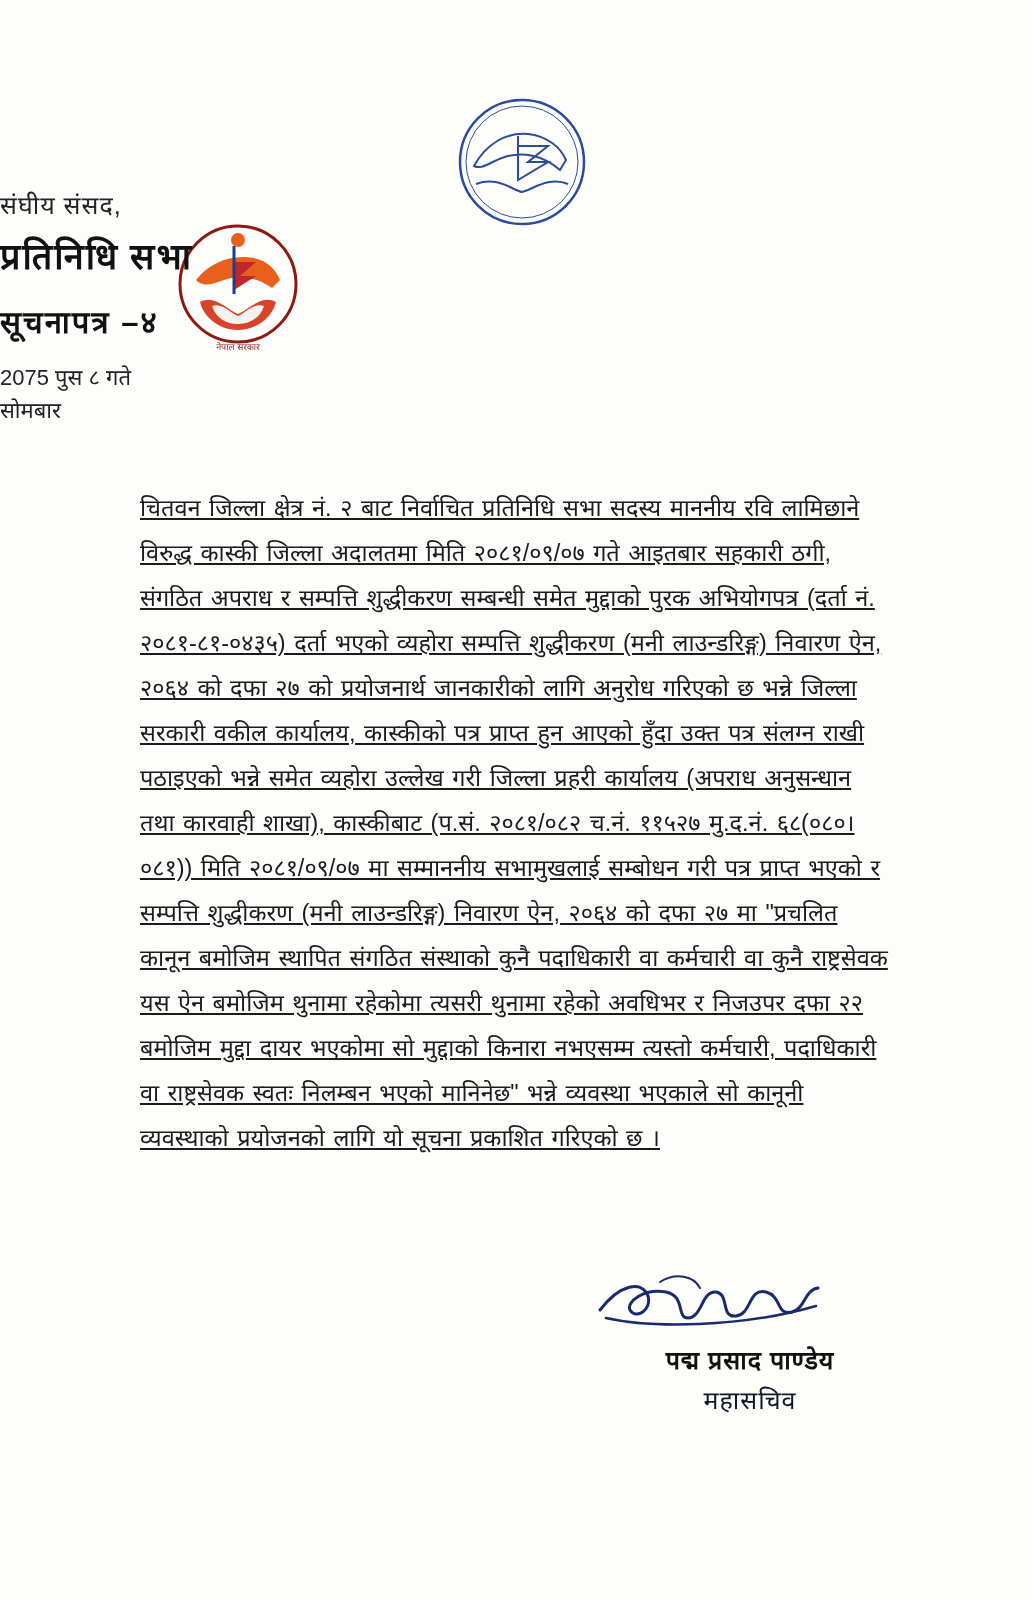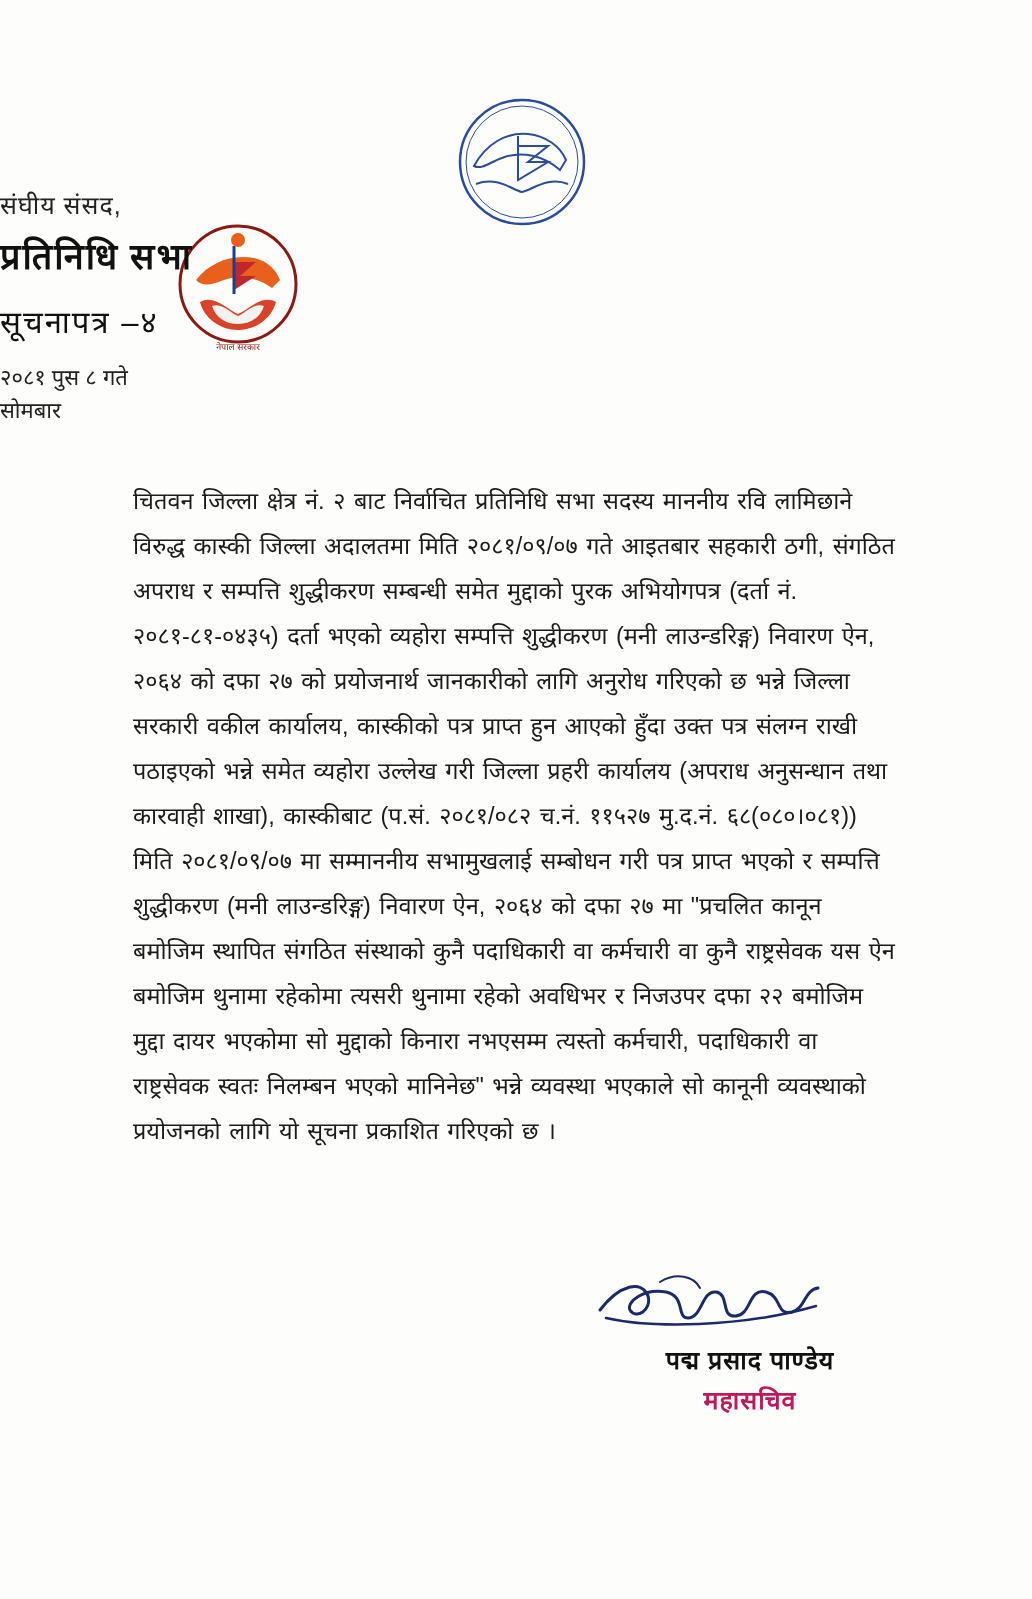--- a/index.html
+++ b/index.html
@@ -64,21 +64,21 @@
   .org-line-2 {
     font-size: 36px;
     font-weight: 600;
     letter-spacing: 2px;
     margin-top: 10px;
     color: #111;
     font-family: Liberation Serif, serif;
   }
   .notice-title {
     font-size: 31px;
-    font-weight: 400;
+    font-weight: 700;
     letter-spacing: 2px;
     margin-top: 20px;
     color: #111;
   }
   .notice-date {
     font-size: 22px;
     margin-top: 20px;
     color: #222;
     line-height: 1.45;
   }
@@ -94,22 +94,23 @@
     top: 470px;
     width: 786px;
     font-size: 23.5px;
     line-height: 45px;
     text-align: justify;
     text-justify: inter-word;
     color: #1b1b1b;
     word-spacing: 2px;
   }
   .body-text p {
-    margin: 9px;
+    margin: 16px;
     text-align: justify;
+    text-decoration: underline;
   }
   .body-text p:last-child {
     text-align: left;
   }
 
   
   .sign-block {
     position: absolute;
     left: 560px;
     top: 1280px;
@@ -128,22 +129,22 @@
   .sign-name {
     font-size: 25px;
     font-weight: 600;
     color: #111;
     letter-spacing: 1px;
     margin-top: 4px;
     text-align: center;
   }
   .sign-post {
     font-size: 25px;
-    font-weight: 700;
-    color: #be185d;
+    font-weight: 400;
+    color: #0f172a;
     letter-spacing: 1px;
     margin-top: 6px;
   }
 </style>
 </head>
 <body>
 
 <div class="page">
 
   <div class="header">
@@ -172,21 +173,21 @@
         <path d="M22 74 C34 52, 54 40, 76 42 C94 44, 108 54, 114 68 L108 78 C92 64, 70 58, 50 66 C38 70, 30 78, 22 74 Z" fill="none" stroke="#2b4c9b" stroke-width="2"></path>
         <path d="M66 44 L66 88 L96 70 L76 70 L96 54 L66 54 Z" fill="none" stroke="#2b4c9b" stroke-width="2"></path>
         <path d="M24 92 C46 84, 60 98, 70 100 C80 98, 96 84, 116 92" fill="none" stroke="#2b4c9b" stroke-width="2"></path>
       </svg>
     </div>
 
     <div class="header-text">
       <div class="org-line">संघीय संसद,</div>
       <div class="org-line-2">प्रतिनिधि सभा</div>
       <div class="notice-title">सूचनापत्र –४</div>
-      <div class="notice-date">२०८१ पुस ८ गते</div>
+      <div class="notice-date">2075 पुस ८ गते</div>
       <div class="notice-day">सोमबार</div>
     </div>
   </div>
 
   <div class="body-text">
     <p>चितवन जिल्ला क्षेत्र नं. २ बाट निर्वाचित प्रतिनिधि सभा सदस्य माननीय रवि लामिछाने विरुद्ध कास्की जिल्ला अदालतमा मिति २०८१/०९/०७ गते आइतबार सहकारी ठगी, संगठित अपराध र सम्पत्ति शुद्धीकरण सम्बन्धी समेत मुद्दाको पुरक अभियोगपत्र (दर्ता नं. २०८१-८१-०४३५) दर्ता भएको व्यहोरा सम्पत्ति शुद्धीकरण (मनी लाउन्डरिङ्ग) निवारण ऐन, २०६४ को दफा २७ को प्रयोजनार्थ जानकारीको लागि अनुरोध गरिएको छ भन्ने जिल्ला सरकारी वकील कार्यालय, कास्कीको पत्र प्राप्त हुन आएको हुँदा उक्त पत्र संलग्न राखी पठाइएको भन्ने समेत व्यहोरा उल्लेख गरी जिल्ला प्रहरी कार्यालय (अपराध अनुसन्धान तथा कारवाही शाखा), कास्कीबाट (प.सं. २०८१/०८२ च.नं. ११५२७ मु.द.नं. ६८(०८०।०८१)) मिति २०८१/०९/०७ मा सम्माननीय सभामुखलाई सम्बोधन गरी पत्र प्राप्त भएको र सम्पत्ति शुद्धीकरण (मनी लाउन्डरिङ्ग) निवारण ऐन, २०६४ को दफा २७ मा "प्रचलित कानून बमोजिम स्थापित संगठित संस्थाको कुनै पदाधिकारी वा कर्मचारी वा कुनै राष्ट्रसेवक यस ऐन बमोजिम थुनामा रहेकोमा त्यसरी थुनामा रहेको अवधिभर र निजउपर दफा २२ बमोजिम मुद्दा दायर भएकोमा सो मुद्दाको किनारा नभएसम्म त्यस्तो कर्मचारी, पदाधिकारी वा राष्ट्रसेवक स्वतः निलम्बन भएको मानिनेछ" भन्ने व्यवस्था भएकाले सो कानूनी व्यवस्थाको प्रयोजनको लागि यो सूचना प्रकाशित गरिएको छ ।</p>
   </div>
 
   <div class="sign-block">
     <div class="signature-mark">

